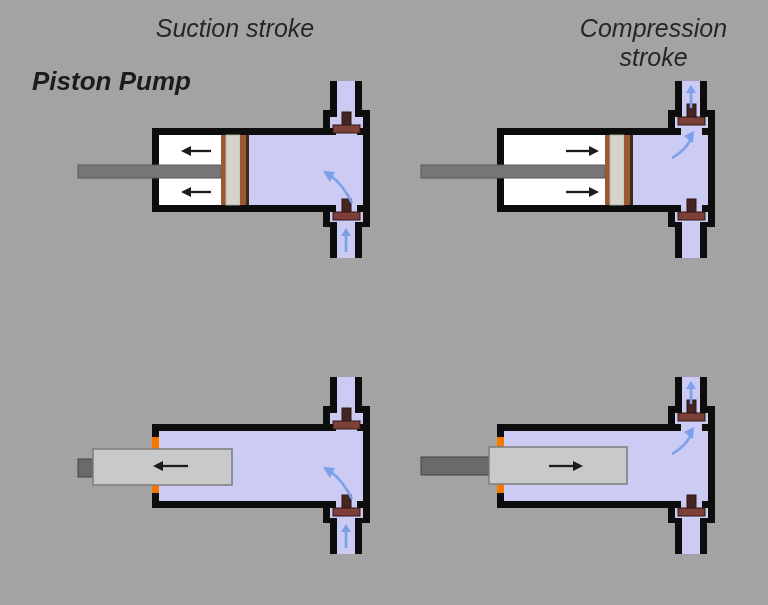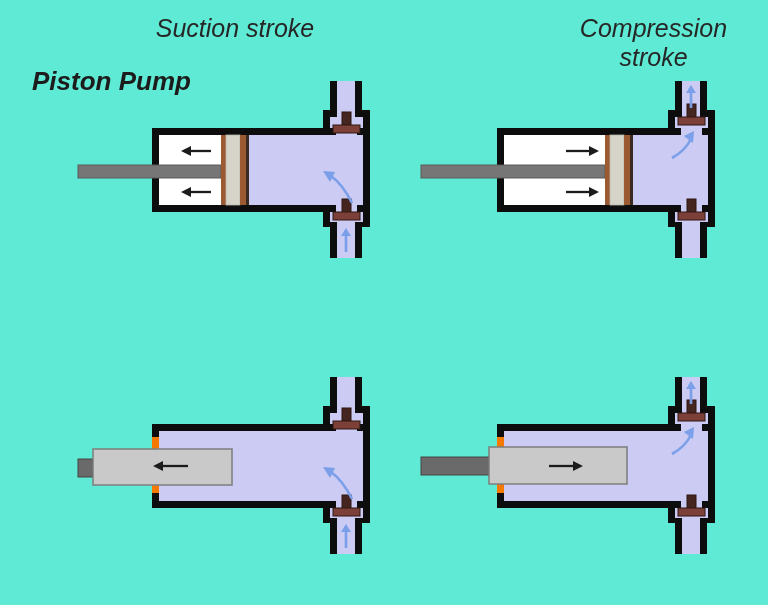--- a/index.html
+++ b/index.html
@@ -1,17 +1,17 @@
 <!DOCTYPE html>
 <html><head>
 <meta charset="utf-8">
 <style>
   html,body{margin:0;padding:0;background:#fff;}
   #stage{
-    position:relative;width:768px;height:605px;background:#5eead4;
+    position:relative;width:768px;height:605px;background:#a3a3a3;
     font-family:"Liberation Sans", sans-serif;overflow:hidden;
   }
   .col-header{
     position:absolute;top:14px;font-size:25px;font-style:italic;
     color:#262626;text-align:center;letter-spacing:0px;
   }
   #col-header-suction{left:140px;width:190px;}
   #col-header-compression{left:546px;width:215px;}
   .pump-label{
     position:absolute;font-size:26px;font-style:italic;font-weight:bold;

